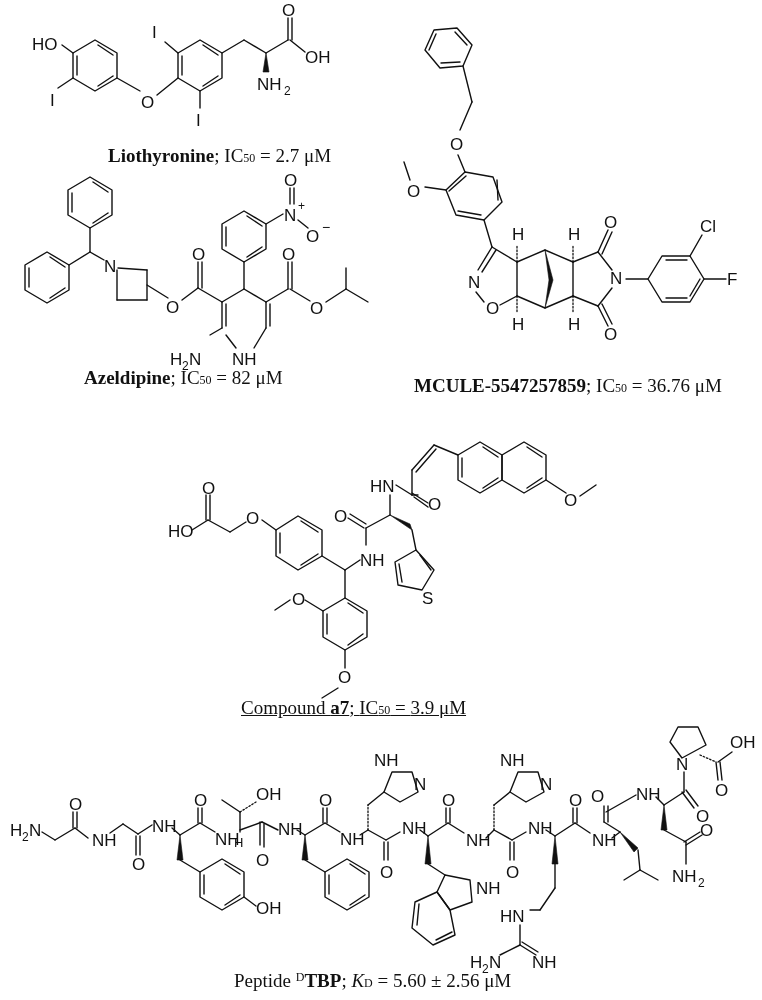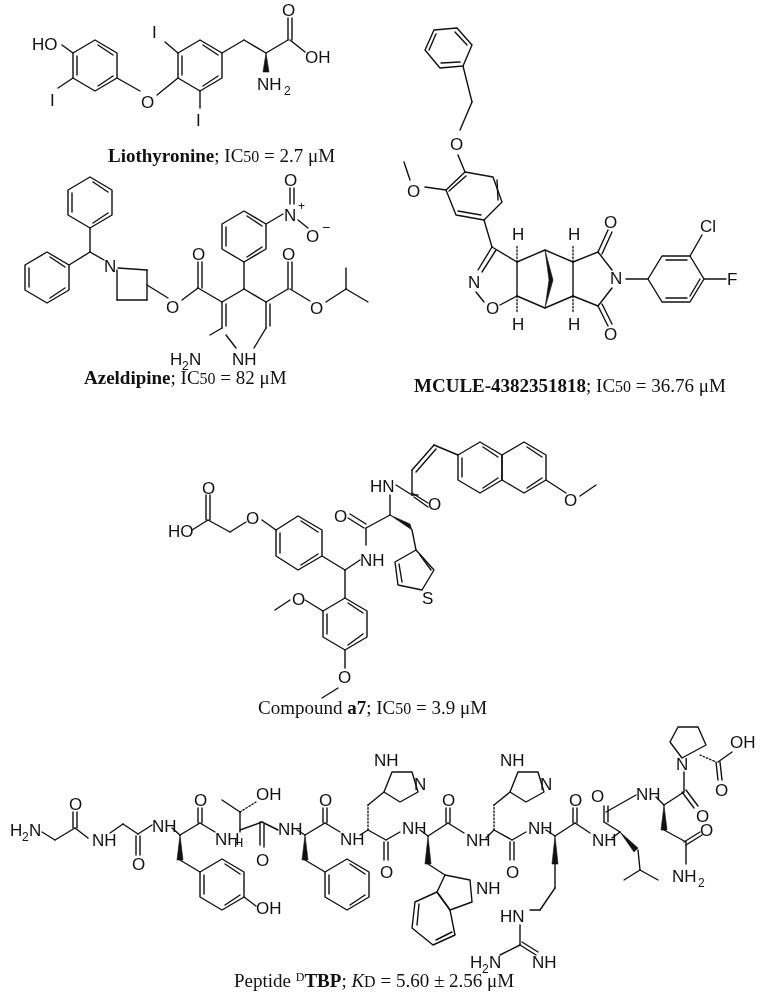--- a/index.html
+++ b/index.html
@@ -7,21 +7,21 @@
          font-family: "Liberation Sans", sans-serif; color: #111; }
   svg.mol { position: absolute; left: 0; top: 0; }
   svg.mol line, svg.mol polyline, svg.mol polygon.ring, svg.mol path.b {
     stroke: #111; stroke-width: 1.4; fill: none; stroke-linecap: round; stroke-linejoin: round; }
   svg.mol text { font-family: "Liberation Sans", sans-serif; font-size: 17px; fill: #111; }
   svg.mol .wedge { fill: #111; stroke: #111; stroke-width: 0.6; }
   svg.mol .hash { stroke: #111; stroke-width: 1.3; }
   .caption { position: absolute; font-family: "Liberation Serif", serif; font-size: 19px;
              color: #111; white-space: nowrap; }
   .caption b { font-weight: bold; }
-  .caption .sub { font-size: 16px; vertical-align: baseline; }
+  .caption .sub { font-size: 12px; vertical-align: baseline; }
   .caption .sup { font-size: 12px; vertical-align: 6px; }
   .caption i { font-style: italic; }
 </style>
 </head>
 <body>
 
 <svg class="mol" width="762" height="1000" viewBox="0 0 762 1000">
 
   <text x="32" y="50">HO</text>
   <line x1="62" y1="45" x2="73" y2="53"></line>
@@ -390,22 +390,22 @@
 
 <div class="caption" style="left:108px; top:145px;">
   <b>Liothyronine</b><span>; </span><span>IC</span><span class="sub">50</span><span> = </span><span>2.7 μM</span>
 </div>
 
 <div class="caption" style="left:84px; top:367px;">
   <b>Azeldipine</b><span>; </span><span>IC</span><span class="sub">50</span><span> = </span><span>82 μM</span>
 </div>
 
 <div class="caption" style="left:414px; top:375px;">
-  <b>MCULE-4382351818</b><span>; </span><span>IC</span><span class="sub">50</span><span> = </span><span>36.76 μM</span>
+  <b>MCULE-5547257859</b><span>; </span><span>IC</span><span class="sub">50</span><span> = </span><span>36.76 μM</span>
 </div>
 
-<div class="caption" style="left:258px; top:697px;">
+<div class="caption" style="left:241px; top:697px;text-decoration:underline;">
   <span>Compound </span><b>a7</b><span>; </span><span>IC</span><span class="sub">50</span><span> = </span><span>3.9 μM</span>
 </div>
 
 <div class="caption" style="left:234px; top:970px;">
   <span>Peptide </span><span class="sup">D</span><b>TBP</b><span>; </span><i>K</i><span class="sub">D</span><span> = </span><span>5.60 ± 2.56 μM</span>
 </div>
 
 </body></html>

